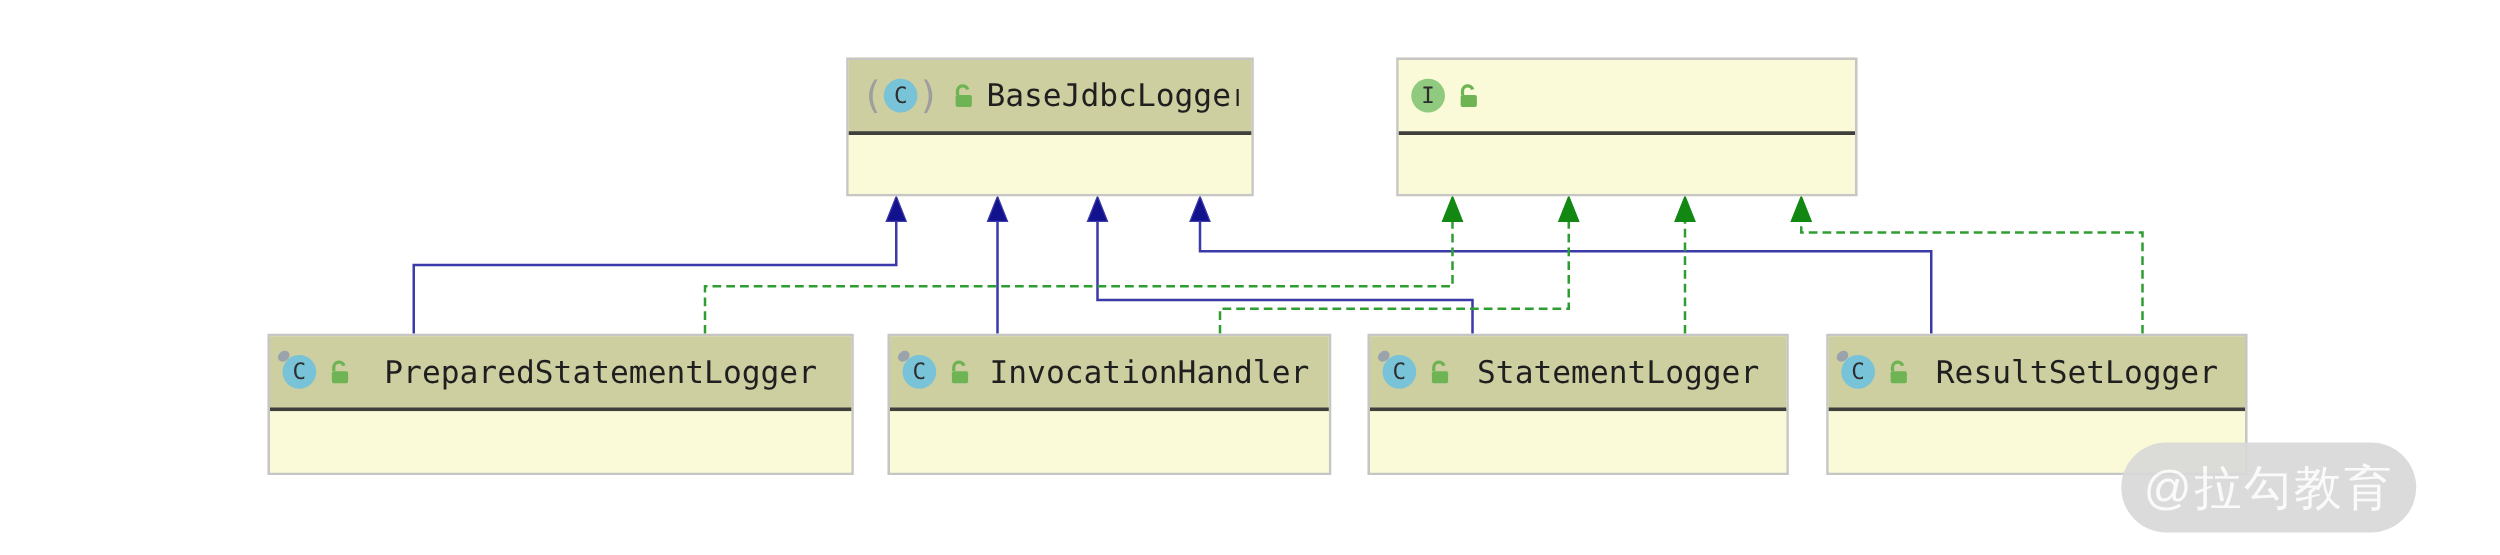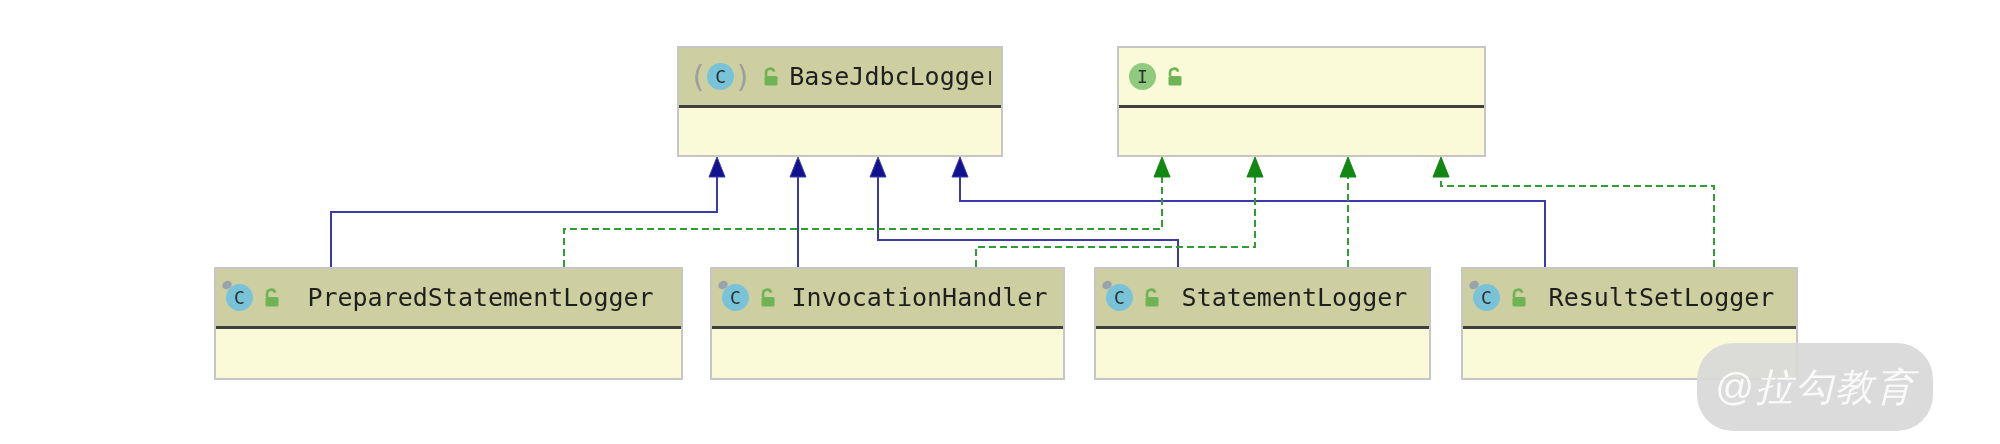--- a/index.html
+++ b/index.html
@@ -50,25 +50,25 @@
   }
   .abs-wrap{display:flex;align-items:center;flex:0 0 auto;}
   .abs-wrap::before{content:"(";}
   .abs-wrap::after{content:")";}
   .abs-wrap::before,.abs-wrap::after{
     color:#9e9e9e;font-size:30px;line-height:27px;font-family:"DejaVu Sans Mono",monospace;
   }
   .lock{flex:0 0 auto;margin-left:2px;}
 
   #watermark{
-    position:absolute;left:1697px;top:343px;width:236px;height:88px;
+    position:absolute;left:1697px;top:354px;width:236px;height:72px;
     border-radius:36px;background:var(--watermark-bg,#d9d9d9);opacity:0.93;
     display:flex;align-items:center;justify-content:center;z-index:5;
     color:var(--watermark-text,#fafafa);font-size:38px;
-    font-family:"Liberation Sans",sans-serif;letter-spacing:2px;font-style:italic;
+    font-family:"Liberation Sans",sans-serif;letter-spacing:2px;
   }
 </style>
 </head>
 <body>
 
 <div id="canvas">
 
   <svg id="edges" width="2000" height="444">
 
     <g>

